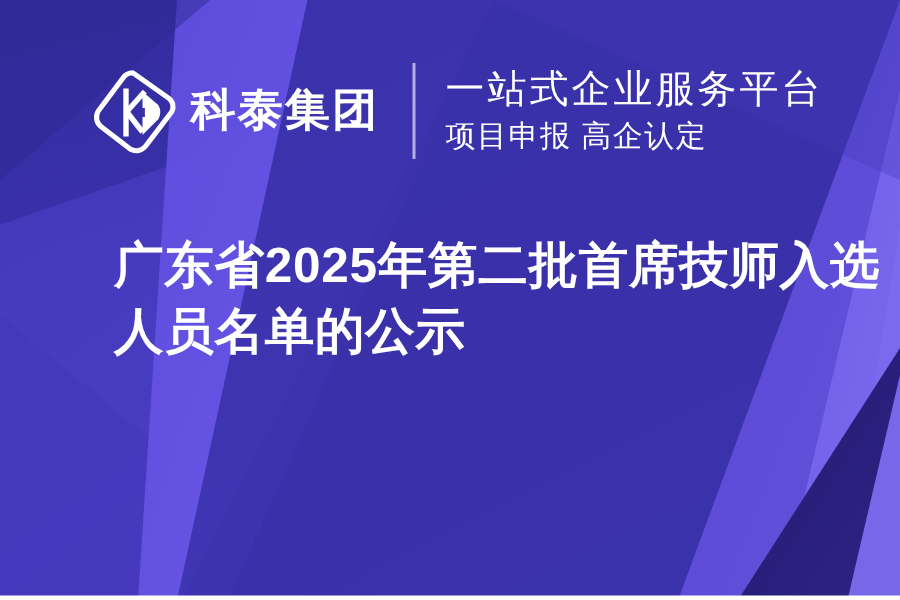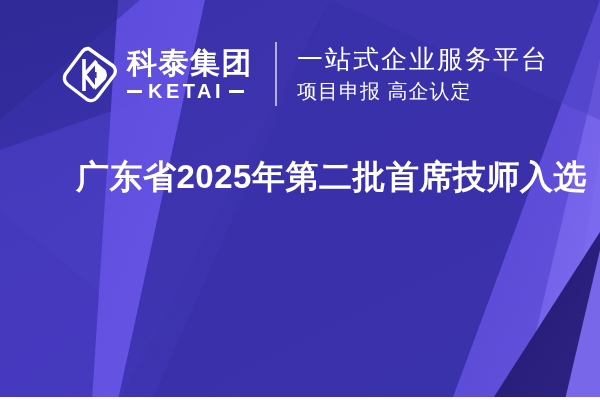--- a/index.html
+++ b/index.html
@@ -231,34 +231,30 @@
 
         <path d="M22.5 29.5 L33 43" fill="none" stroke="#ffffff" stroke-width="3.6"></path>
 
         <path d="M33 16 L33 45 L43.5 34.5 A9.5 9.5 0 0 0 43.5 25 Z" fill="#ffffff"></path>
 
         <path d="M33.4 27 L33.4 33" fill="none" stroke="#3b32a8" stroke-width="2.4"></path>
       </svg>
 
       <div id="logo-wordmark">
         <div id="brand-cn">科泰集团</div>
-        <div id="brand-en-row">
-          <span class="brand-rule"></span>
-          <span id="brand-en">KETAI</span>
-          <span class="brand-rule"></span>
-        </div>
       </div>
     </div>
 
     <div id="header-divider"></div>
 
     <div id="tagline-block">
       <div id="tagline-main">一站式企业服务平台</div>
       <div id="tagline-sub">项目申报 高企认定</div>
     </div>
   </div>
 
   <div id="title-block">
     <div class="title-line">广东省2025年第二批首席技师入选</div>
+    <div class="title-line">人员名单的公示</div>
   </div>
 
   <div id="bottom-rule"></div>
 </div>
 
 </body></html>

